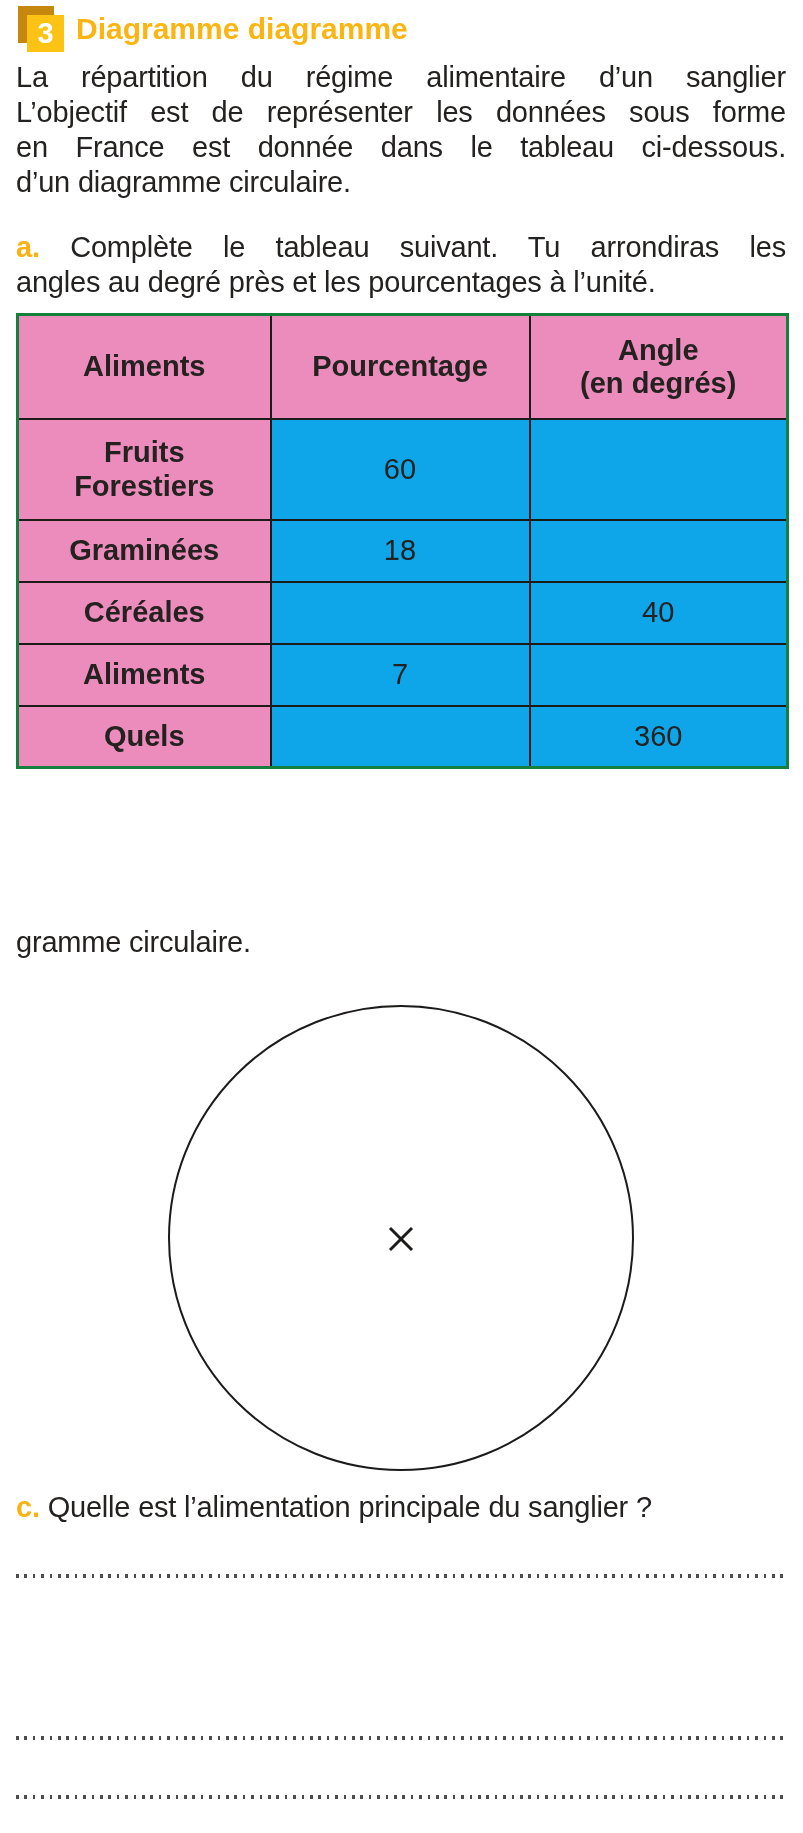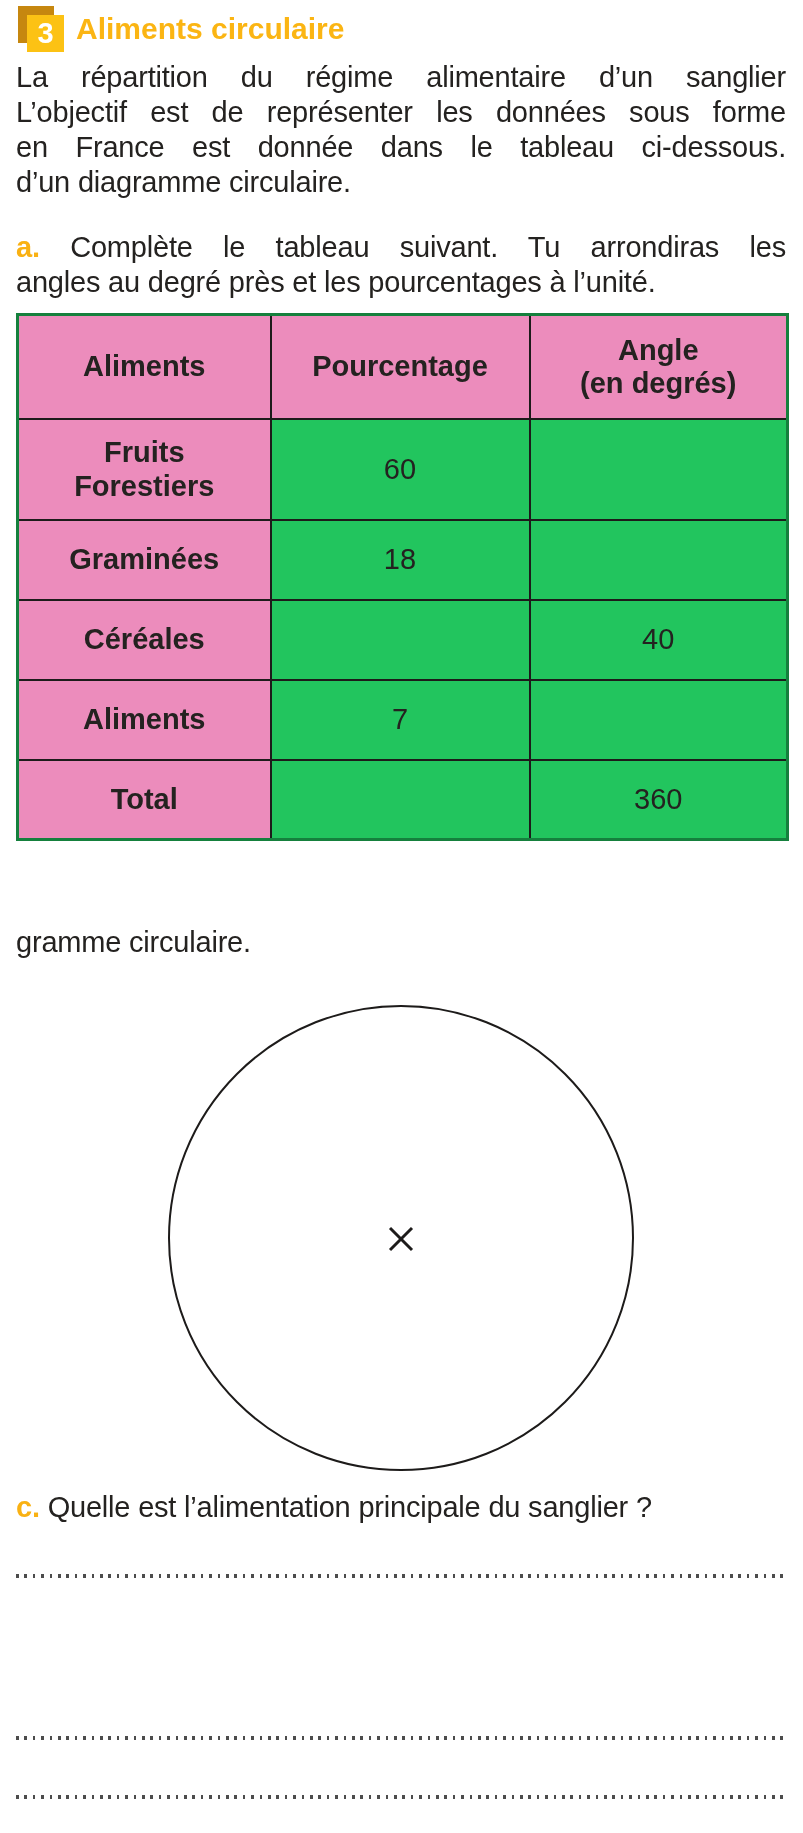--- a/index.html
+++ b/index.html
@@ -35,47 +35,47 @@
   #para-c  { top:1490px; }
   #para-d  { top:1622px; }
   
   .ex-table {
     position:absolute; left:16px; top:313px; width:770px;
     border-collapse:collapse; table-layout:fixed;
     border:3px solid #15803d;
   }
   .ex-table td { border:2px solid #1d1b1a; text-align:center; vertical-align:middle; padding:0; }
   .cell-pink { background:#ec8cbc; font-weight:bold; font-size:29px; color:#242220; }
-  .cell-white { background:#22c55e; font-size:29px; }
+  .cell-white { background:#0ea5e9; font-size:29px; }
   .hdr-small { display:block; line-height:33px; }
   .prelabel { white-space:pre-line; line-height:34px; }
   tr.r-head  { height:104px; }
   tr.r-tall  { height:101px; }
-  tr.r-std   { height:80px; }
+  tr.r-std   { height:62px; }
   
   .circle-svg { position:absolute; left:166px; top:1003px; }
   
   .dotline {
     position:absolute; left:16px; width:770px; height:4px;
     background:repeating-linear-gradient(90deg, #4c4c4c 0 2.6px, transparent 2.6px 8.4px);
   }
   #dot-1 { top:1574px; }
   #dot-2 { top:1736px; }
   #dot-3 { top:1795px; }
 </style>
 </head>
 <body>
 
 <div class="page">
 
   <div class="badge-back"></div>
   <div class="badge-front">
     <span class="badge-num">3</span>
   </div>
-  <div class="page-title">Aliments circulaire</div>
+  <div class="page-title">Diagramme diagramme</div>
 
   <div class="para" id="intro">
     <span class="jline">La répartition du régime alimentaire d’un sanglier</span>
     <span class="jline">L’objectif est de représenter les données sous forme</span>
     <span class="jline">en France est donnée dans le tableau ci-dessous.</span>
     <span class="pline">d’un diagramme circulaire.</span>
   </div>
 
   <div class="para" id="para-a">
     <span class="jline"><span class="qletter">a.</span> <span>Complète le tableau suivant. Tu arrondiras les</span></span>
@@ -112,21 +112,21 @@
       <td class="cell-pink">Céréales</td>
       <td class="cell-white"></td>
       <td class="cell-white">40</td>
     </tr>
     <tr class="r-std">
       <td class="cell-pink">Aliments</td>
       <td class="cell-white">7</td>
       <td class="cell-white"></td>
     </tr>
     <tr class="r-std">
-      <td class="cell-pink">Total</td>
+      <td class="cell-pink">Quels</td>
       <td class="cell-white"></td>
       <td class="cell-white">360</td>
     </tr>
   </tbody>
     </table>
 
   <div class="para" id="para-b">
     <span class="pline">gramme circulaire.</span>
   </div>
 

